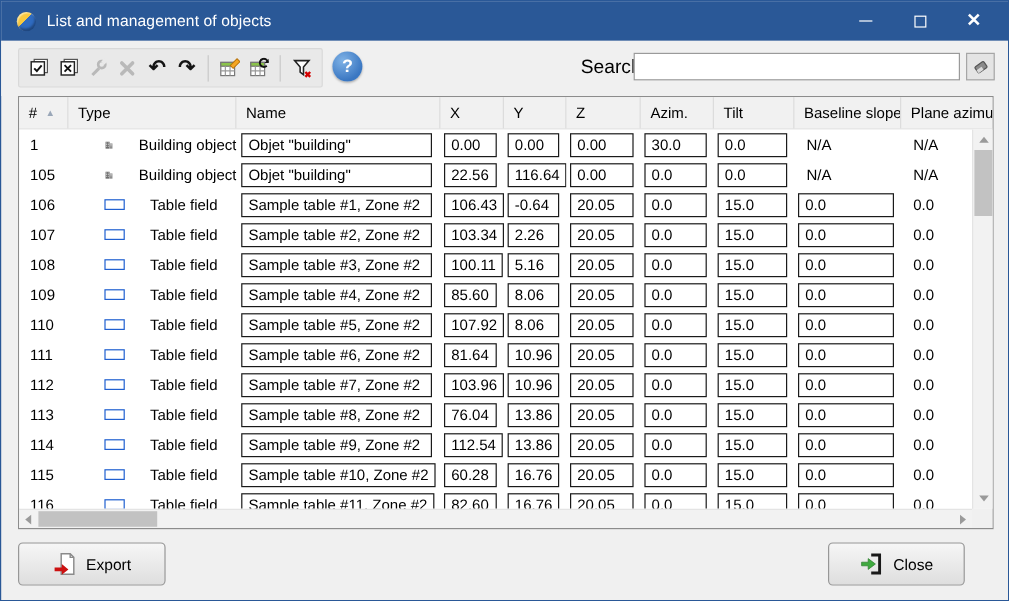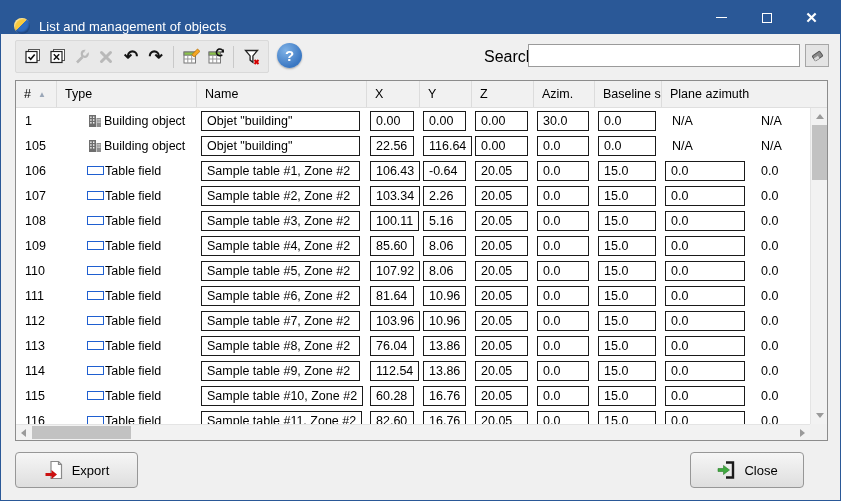--- a/index.html
+++ b/index.html
@@ -4,21 +4,21 @@
 <style>
   * { margin:0; padding:0; box-sizing:border-box; }
   html,body { width:841px; height:501px; overflow:hidden; }
   body { font-family:"Liberation Sans", sans-serif; background:#f0f0f0; }
 
   .window { position:absolute; inset:0; width:841px; height:501px;
             border:1px solid #2a5897; background:#f0f0f0; }
 
   
   .titlebar { position:absolute; left:0; top:0; right:0; height:33px;
-              background:#2a5897; display:flex; align-items:flex-end; }
+              background:#2a5897; display:flex; align-items:center; }
   .app-icon { width:16px; height:16px; border-radius:50%; margin-left:13px;
               background:linear-gradient(135deg,#f8c93e 0 44%,#2f6bc0 44%);
               box-shadow:inset -1px -2px 2px rgba(0,0,0,.35), inset 1px 1px 1px rgba(255,255,255,.5); }
   .title-text { color:#fff; font-size:13px; margin-left:9px; letter-spacing:.1px; }
   .win-controls { margin-left:auto; display:flex; height:100%; align-items:stretch; margin-right:6px; }
   .win-btn { width:45px; display:flex; align-items:center; justify-content:center;
              color:#fff; font-size:13px; cursor:default; }
   .glyph-min { width:11px; height:1px; background:#fff; display:inline-block; }
   .glyph-max { width:10px; height:10px; border:1px solid #fff; display:inline-block; }
   .glyph-close { font-size:15px; font-weight:bold; line-height:1; }
@@ -51,21 +51,21 @@
            border-bottom:1px solid #dfdfdf; }
   .hcell { display:flex; align-items:center; padding-left:8px; font-size:12.5px; color:#000;
            border-right:1px solid #dcdcdc; overflow:hidden; white-space:nowrap; }
   .hcell:last-child { border-right:none; }
   .sort-arrow { font-size:8px; color:#9aa7b8; margin-left:7px; }
 
   .tbody { position:absolute; left:0; top:27px; right:0; bottom:16px; overflow:hidden; background:#fff; }
   .trow { height:25px; }
   .cell { display:flex; align-items:center; font-size:12.5px; color:#000; overflow:hidden; white-space:nowrap; }
   .c-num { padding-left:9px; }
-  .c-type { padding-left:30px; gap:1px; }
+  .c-type { padding-left:30px; gap:21px; }
   .box { border:1px solid #1a1a1a; background:#fff; height:20px; display:flex; align-items:center;
          padding:0 5px; flex:1; margin:0 6px 0 3px; font-size:12.5px; }
   .c-name .box { margin:0 7px 0 4px; }
   .plain { padding-left:10px; }
   .field-icon { width:17px; height:9px; border:1px solid #1f5fd0; background:#fff; display:inline-block; }
 
   
   .vscroll { position:absolute; top:27px; right:0; bottom:16px; width:17px; background:#f2f2f2;
              border-left:1px solid #e4e4e4; }
   .vscroll .arrow-up { position:absolute; top:6px; left:5px; width:0; height:0;
@@ -199,20 +199,23 @@
           <span>X</span>
         </div>
       <div class="hcell">
           <span>Y</span>
         </div>
       <div class="hcell">
           <span>Z</span>
         </div>
       <div class="hcell">
           <span>Azim.</span>
+        </div>
+      <div class="hcell">
+          <span>Tilt</span>
         </div>
       <div class="hcell">
           <span>Baseline slope</span>
         </div>
       <div class="hcell">
           <span>Plane azimuth</span>
         </div>
     </div>
 
     <div class="tbody" id="tbody">

